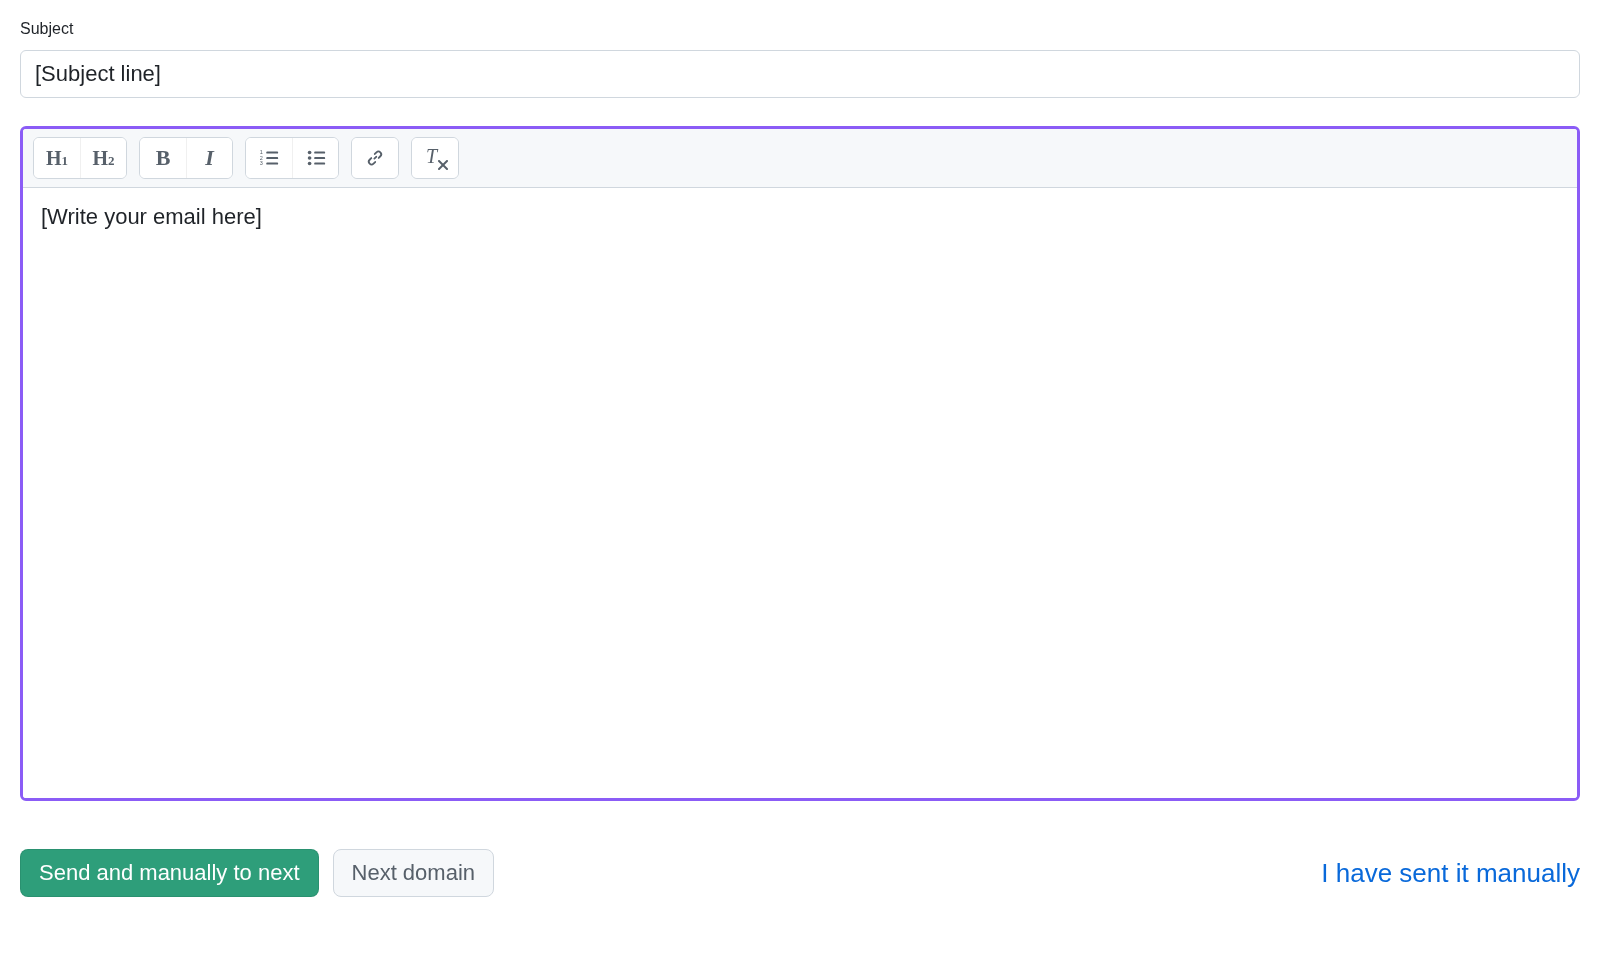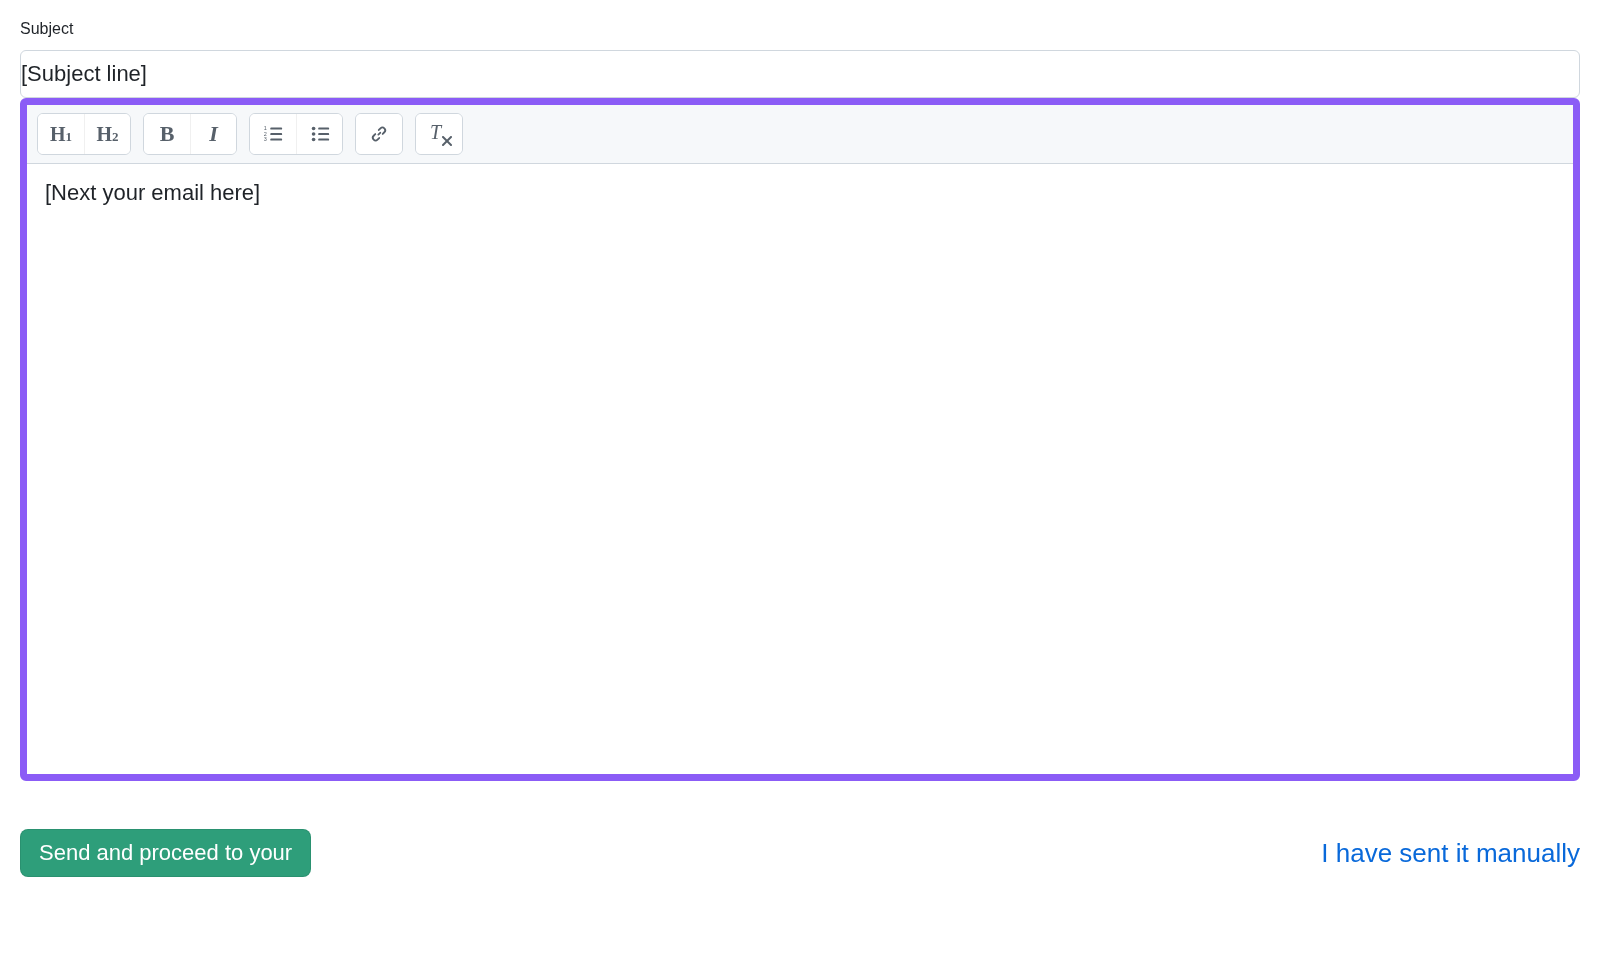--- a/index.html
+++ b/index.html
@@ -20,29 +20,30 @@
     }
     .field-label {
       font-size: 16px;
       color: #1f2328;
       margin-bottom: 12px;
       display: block;
     }
     .subject-input {
       width: 100%;
       font-size: 22px;
-      padding: 10px 0;
+      padding: 10px 14px;
       border: 1px solid #d0d7de;
       border-radius: 6px;
       color: #1f2328;
       background: #ffffff;
       outline: none;
     }
     .editor-wrapper {
-      border: 7px solid #8b5cf6;
+      margin-top: 28px;
+      border: 3px solid #8b5cf6;
       border-radius: 6px;
       overflow: hidden;
     }
     .toolbar {
       background: #f6f8fa;
       border-bottom: 1px solid #d0d7de;
       padding: 8px 10px;
       display: flex;
       gap: 12px;
       align-items: center;
@@ -205,25 +206,26 @@
             <svg width="10" height="10" viewBox="0 0 10 10" style="position:absolute; right:-2px; bottom:-1px;">
               <line x1="1" y1="1" x2="9" y2="9" stroke="#57606a" stroke-width="2" stroke-linecap="round"></line>
               <line x1="9" y1="1" x2="1" y2="9" stroke="#57606a" stroke-width="2" stroke-linecap="round"></line>
             </svg>
           </span>
         </button>
       </div>
 
     </div>
 
-    <div class="editor-body" contenteditable="true" style="">[Next your email here]</div>
+    <div class="editor-body" contenteditable="true" style="">[Write your email here]</div>
   </div>
 
   <div class="actions-row">
-    <button class="btn btn-primary">Send and proceed to your</button>
-
+    <button class="btn btn-primary">Send and manually to next</button>
+
+    <button class="btn btn-secondary">Next domain</button>
 
     <div class="spacer"></div>
 
     <a class="link-action">I have sent it manually</a>
   </div>
 
 </div>
 
 </body></html>

